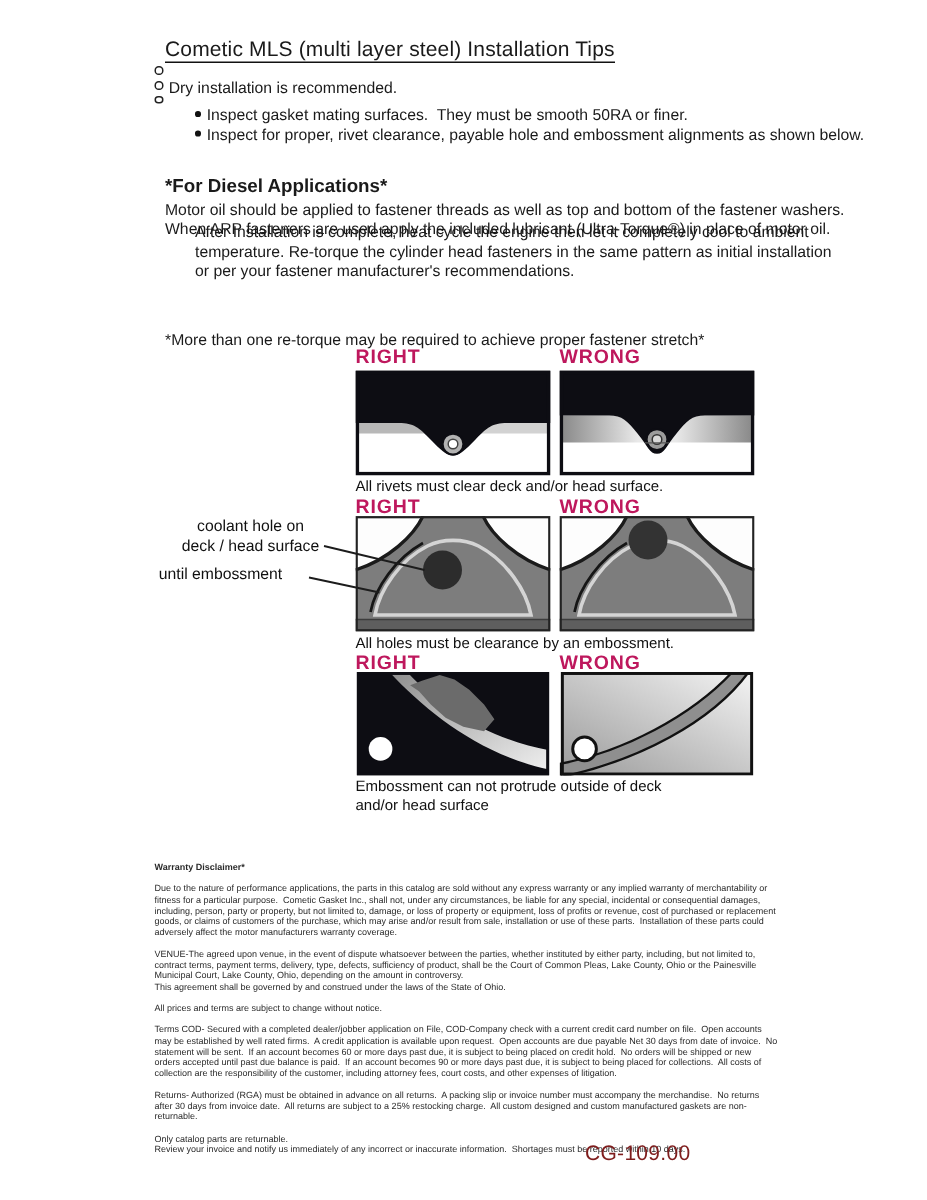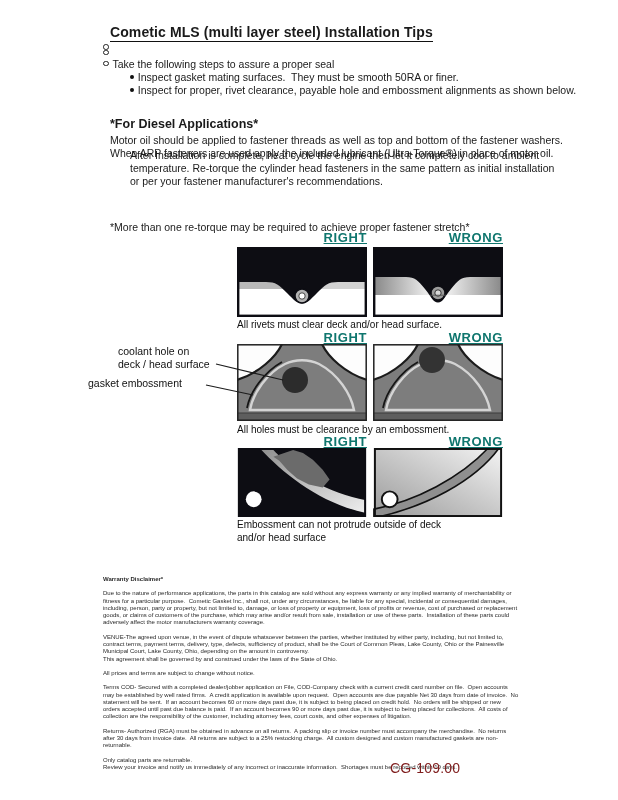--- a/index.html
+++ b/index.html
@@ -1,59 +1,59 @@
 <!DOCTYPE html>
 <html><head>
 <meta charset="utf-8">
 <style>
   html,body{margin:0;padding:0;}
   body{width:618px;height:800px;background:#ffffff;font-family:"Liberation Sans",sans-serif;color:#1a1a1a;position:relative;overflow:hidden;}
   .abs{position:absolute;}
   .pre{white-space:pre-wrap;}
   
-  .title{left:110px;top:24px;font-size:14px;font-weight:bold;border-bottom:1.6px solid #111;padding-bottom:1px;letter-spacing:0.1px;}
+  .title{left:110px;top:24px;font-size:14px;font-weight:normal;border-bottom:1.6px solid #111;padding-bottom:1px;letter-spacing:0.1px;}
   
   .bullets{left:103px;top:46px;font-size:10.5px;line-height:14px;width:480px;}
   .brow{display:flex;align-items:baseline;}
   .mk-o{display:inline-block;width:3.5px;height:3.5px;border:1px solid #222;border-radius:50%;margin-right:4px;flex:0 0 auto;transform:translateY(-2px);}
   .sub{margin-left:27px;line-height:13px;}
   .mk-f{display:inline-block;width:3.8px;height:3.8px;background:#111;border-radius:50%;margin-right:4px;flex:0 0 auto;transform:translateY(-2px);}
   
   .h2{left:110px;top:117px;font-size:12.5px;font-weight:bold;}
   .p{left:110px;font-size:10.5px;line-height:12.8px;width:470px;}
   .p1{top:134px;} .p2{top:149px;margin-left:20px;} .pnote{top:221px;}
   
-  .dg-h{width:130px;text-align:right;font-weight:bold;font-size:13px;letter-spacing:0.6px;color:#0f766e;text-decoration:underline;}
+  .dg-h{width:130px;text-align:left;font-weight:bold;font-size:13px;letter-spacing:0.6px;color:#be185d;}
   .panel{width:130px;}
   .panel svg{display:block;width:100%;height:100%;}
   .cap{left:237px;font-weight:normal;font-size:10px;line-height:12.5px;color:#101010;}
-  .lbl{font-size:10.5px;line-height:12.5px;color:#101010;text-align:left;}
+  .lbl{font-size:10.5px;line-height:12.5px;color:#101010;text-align:center;}
   .conn{pointer-events:none;}
   
   .warranty{left:103px;top:576px;width:416px;font-size:6px;line-height:7.3px;color:#2a2a2a;}
   .warranty .wh{font-weight:bold;margin-bottom:7px;}
   .warranty p{margin:0 0 7px 0;}
   
   .footer{left:390px;top:760px;font-size:14px;color:#7f1d1d;letter-spacing:0.2px;}
 </style>
 </head>
 <body>
 
 <div class="abs title">Cometic MLS (multi layer steel) Installation Tips</div>
 
 <div class="abs bullets">
   <div class="brow">
       <span class="mk-o"></span>
     </div>
   <div class="brow">
       <span class="mk-o"></span>
+      <span class="pre">Dry installation is recommended.</span>
     </div>
   <div class="brow">
       <span class="mk-o"></span>
-      <span class="pre">Take the following steps to assure a proper seal</span>
     </div>
   <div class="brow sub">
       <span class="mk-f"></span>
       <span class="pre">Inspect gasket mating surfaces.  They must be smooth 50RA or finer.</span>
     </div>
   <div class="brow sub">
       <span class="mk-f"></span>
       <span class="pre">Inspect for proper, rivet clearance, payable hole and embossment alignments as shown below.</span>
     </div>
 </div>
@@ -99,21 +99,21 @@
     <rect x="1.2" y="1.2" width="127.6" height="67.6" fill="none" stroke="#0d0d13" stroke-width="2.4"></rect>
   </svg>
 </div>
 <div class="abs cap pre" style="top:319px;">All rivets must clear deck and/or head surface.</div>
 
 <div class="abs dg-h" style="left:237px;top:330px;">RIGHT</div>
 <div class="abs dg-h" style="left:373px;top:330px;">WRONG</div>
 
 <div class="abs lbl pre" style="left:118px;top:345px;width:98px;">coolant hole on
 deck / head surface</div>
-<div class="abs lbl pre" style="left:88px;top:377px;width:118px;">gasket embossment</div>
+<div class="abs lbl pre" style="left:88px;top:377px;width:118px;">until embossment</div>
 
 <div class="abs panel" style="left:237px;top:344px;height:77px;">
   <svg viewBox="0 0 130 77">
     <rect width="130" height="77" fill="#7d7d7d"></rect>
     <path d="M0,0 H45 C39,13 22,29 0,36 Z" fill="#fdfdfd"></path>
     <path d="M45,0 C39,13 22,29 0,36" stroke="#1b1b1b" stroke-width="2.2" fill="none"></path>
     <path d="M130,0 H85 C91,13 108,29 130,36 Z" fill="#fdfdfd"></path>
     <path d="M85,0 C91,13 108,29 130,36" stroke="#1b1b1b" stroke-width="2.2" fill="none"></path>
     <rect x="0" y="69" width="130" height="8" fill="#5e5e5e"></rect>
     <line x1="0" y1="69" x2="130" y2="69" stroke="#3c3c3c" stroke-width="1"></line>

